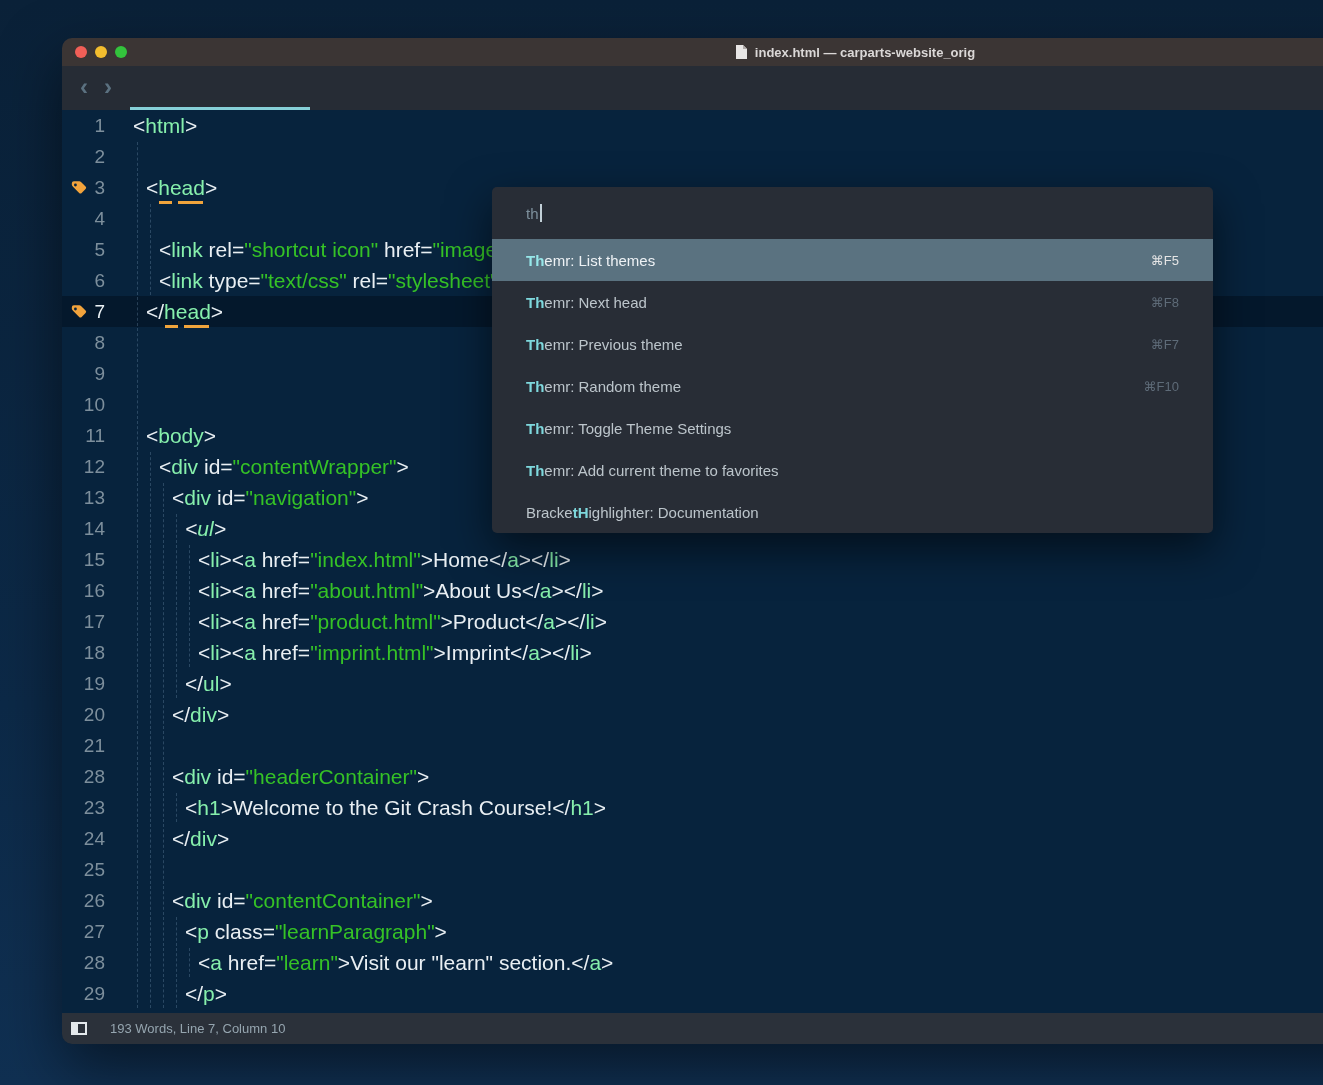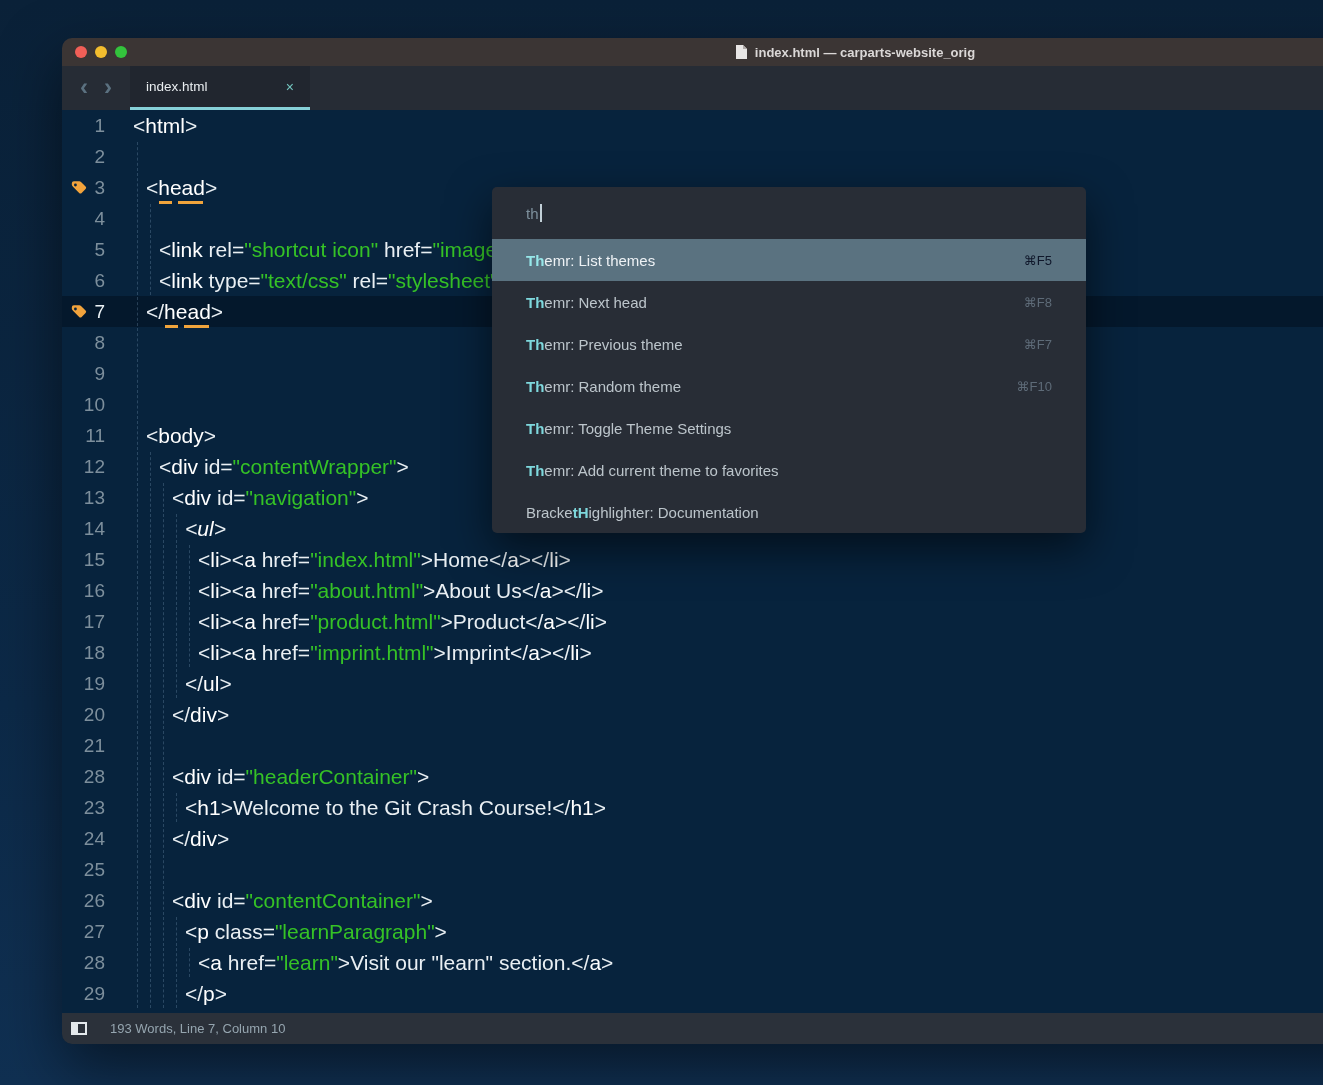--- a/index.html
+++ b/index.html
@@ -36,38 +36,38 @@
   .row { height:31px; display:flex; position:relative; }
   .row.active::before { content:""; position:absolute; inset:0; background:rgba(1,9,19,0.38); }
   .gutter { width:71px; flex:none; position:relative; z-index:1; }
   .lnum { position:absolute; right:28px; top:0; line-height:31px; font-size:19px; color:#7d8f9c; }
   .row.active .lnum { color:#edf3f6; }
   .bookmark { position:absolute; left:8px; top:8px; }
   .line { flex:1; position:relative; font-size:21px; line-height:31px; white-space:pre; z-index:1; }
   .guide { position:absolute; top:1px; bottom:1px; width:0; border-left:1px dashed rgba(125,160,190,0.30); }
   .codetext { position:absolute; top:0; line-height:31px; }
   .p, .x { color:#e9eff3; }
-  .t, .tu { color:#ffffff; }
+  .t, .tu { color:#86efac; }
   .s { color:#35c226; }
   .tu { position:relative; }
   .tu::after { content:""; position:absolute; left:1px; right:2px; bottom:-5px; height:3px;
     background:linear-gradient(90deg,#f0a43c 0 13px, transparent 13px 19px, #f0a43c 19px 100%); }
   
-  .palette { position:absolute; left:430px; top:77px; width:594px; background:#282d36;
+  .palette { position:absolute; left:430px; top:77px; width:721px; background:#282d36;
              border-radius:5px; overflow:hidden; z-index:5; box-shadow:0 16px 44px rgba(0,0,0,0.55); }
   .palette-input { height:52px; display:flex; align-items:center; padding:0 34px;
                    font-size:15px; color:#7d909d; }
   .caret { display:inline-block; width:2px; height:18px; background:#c2d0d8; margin-left:1px; }
   .palette-item { height:42px; display:flex; align-items:center; padding:0 34px;
                   font-size:15px; color:#bcc5cb; }
   .palette-item.selected { background:#5a7280; color:#eef2f5; }
   .hl { color:#7ed8dd; font-weight:700; }
   .palette-item.selected .hl { color:#96e7e9; }
   .shortcut { margin-left:auto; font-size:13px; color:#5e6b78; }
-  .palette-item.selected .shortcut { color:#0f172a; }
+  .palette-item.selected .shortcut { color:#e5e5e5; }
   
   .statusbar { height:31px; flex:none; background:#2b313a; position:relative; }
   .status-icon { position:absolute; left:9px; top:9px; width:16px; height:13px;
                  border:2px solid #e4e9ec; background:linear-gradient(90deg,#e4e9ec 0 5px, transparent 5px); }
   .status-text { position:absolute; left:48px; top:0; line-height:31px; font-size:13px; color:#95a5af; }
 </style>
 </head>
 <body>
 
 <div class="stage">
@@ -86,24 +86,20 @@
         </svg>
         <span>index.html — carparts-website_orig</span>
       </div>
     </div>
 
     <div class="tabbar">
       <div class="nav-arrows">
         <span>‹</span>
         <span>›</span>
       </div>
-      <div class="tab">
-        <span>index.html</span>
-        <span class="tab-close">×</span>
-      </div>
       <div class="tab-underline"></div>
     </div>
 
     <div class="main">
       <div class="rows" id="code-rows">
           <div class="row">
             <div class="gutter">
               <span class="lnum">1</span>
             </div>
             <div class="line"><span class="codetext" style="left: 0px;"><span class="p">&lt;</span><span class="t">html</span><span class="p">&gt;</span></span></div>

